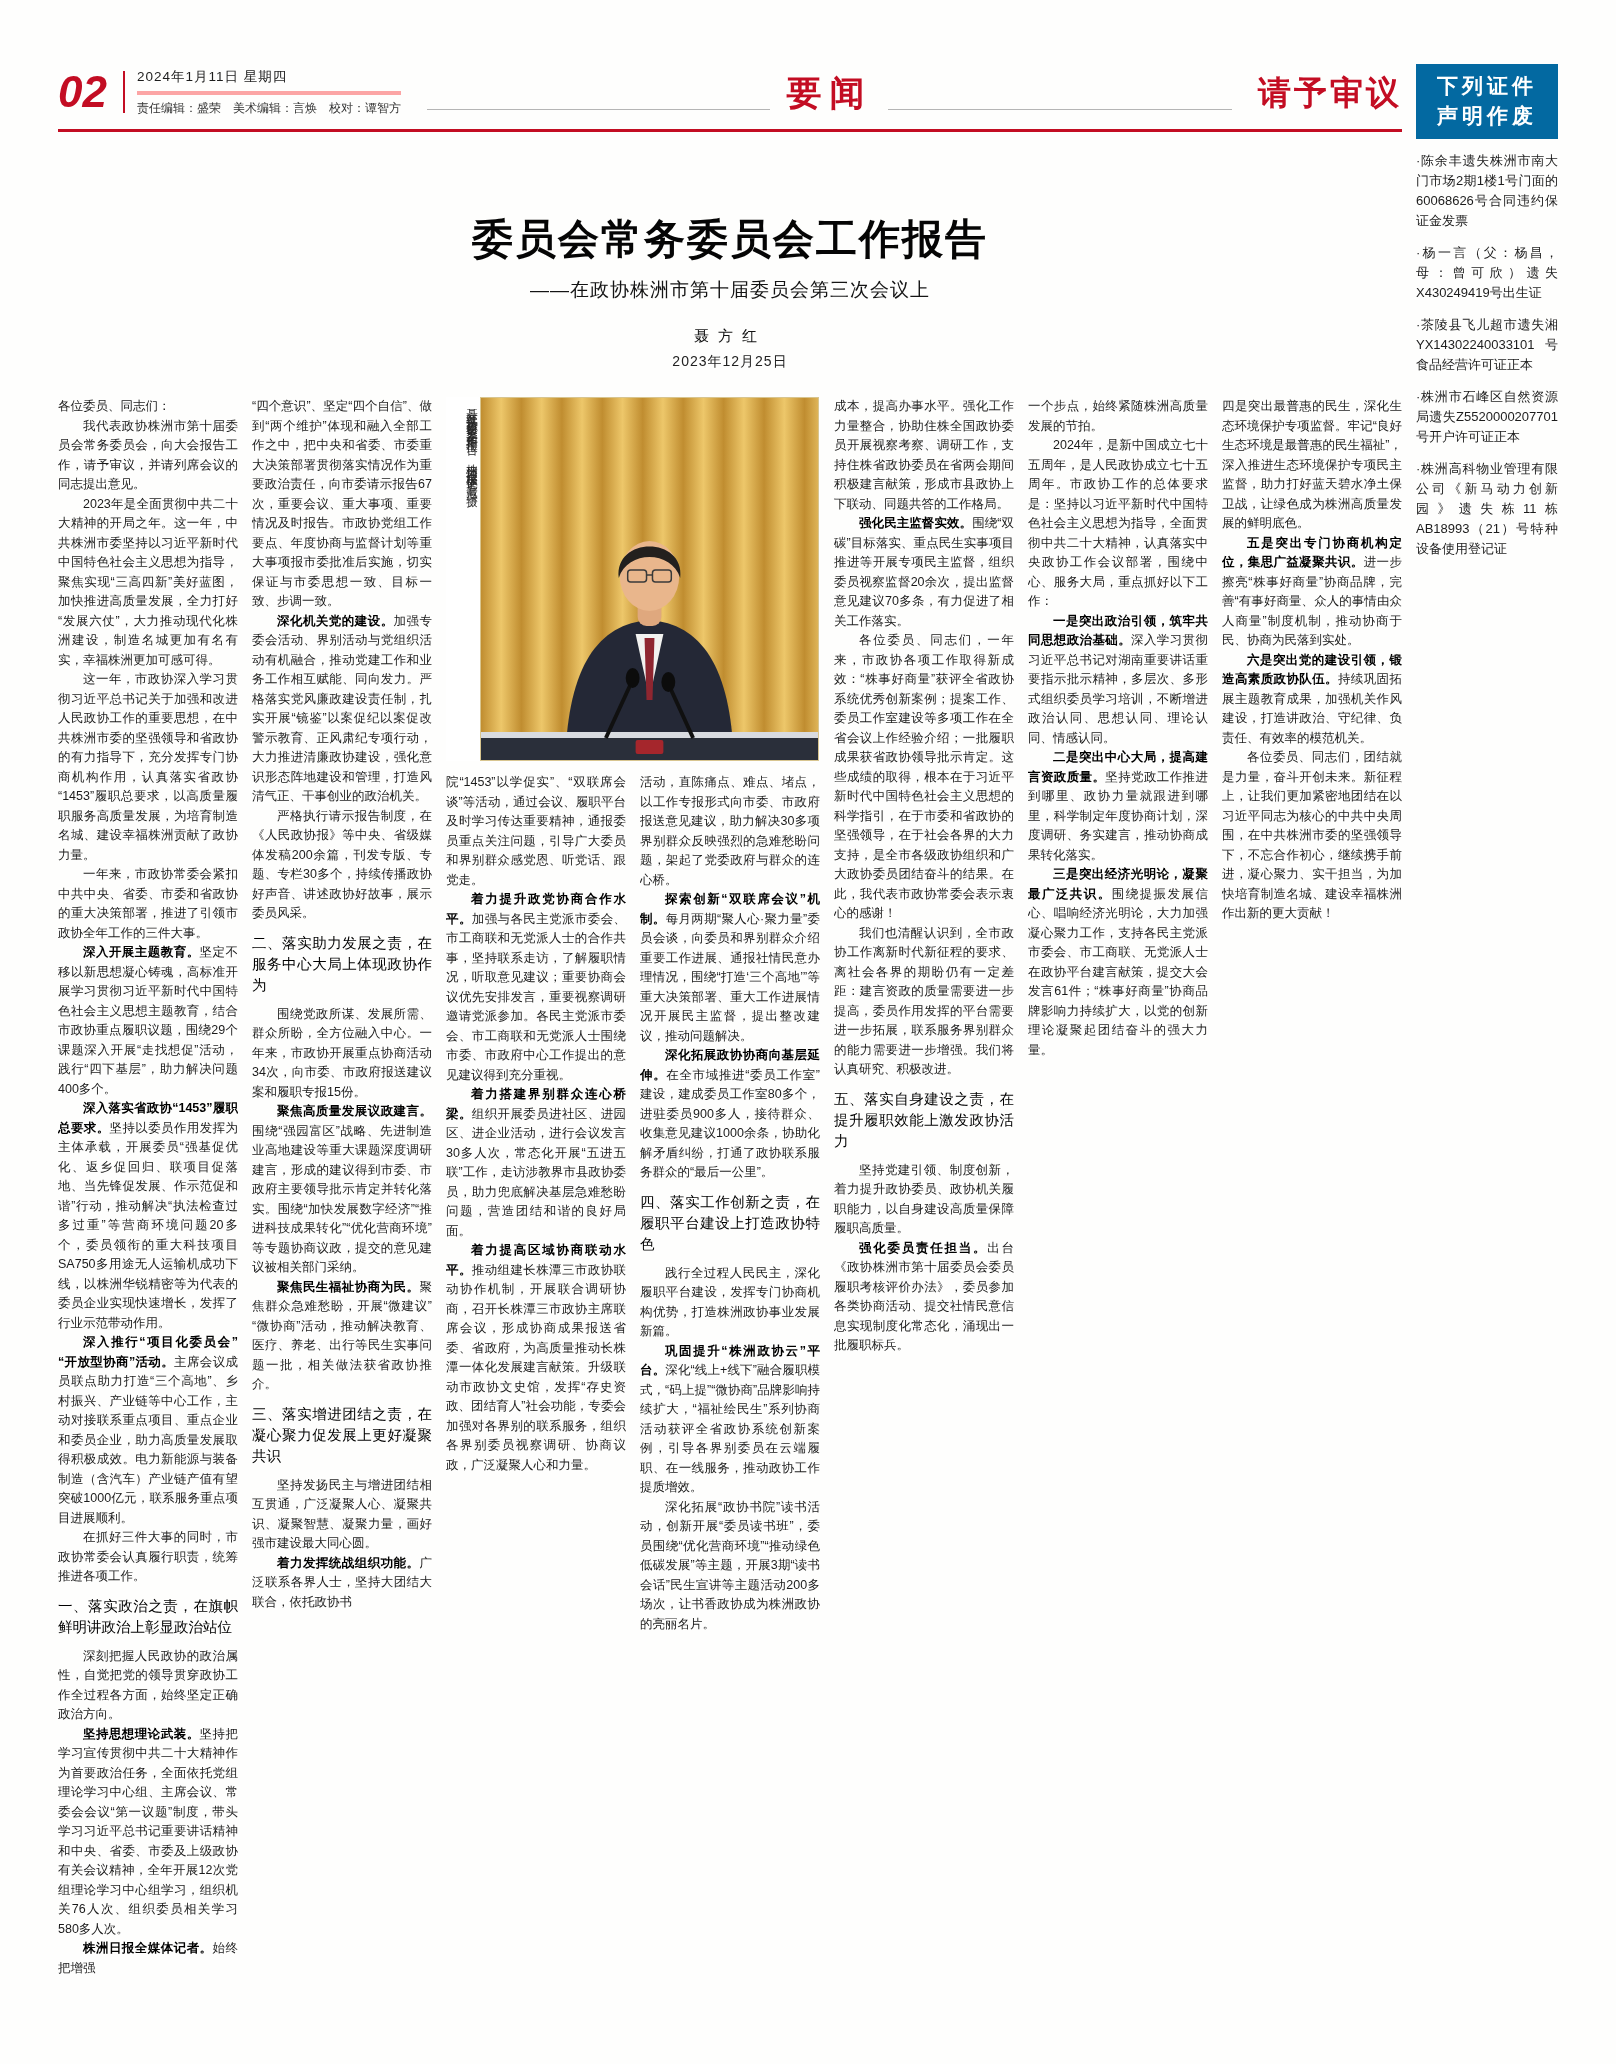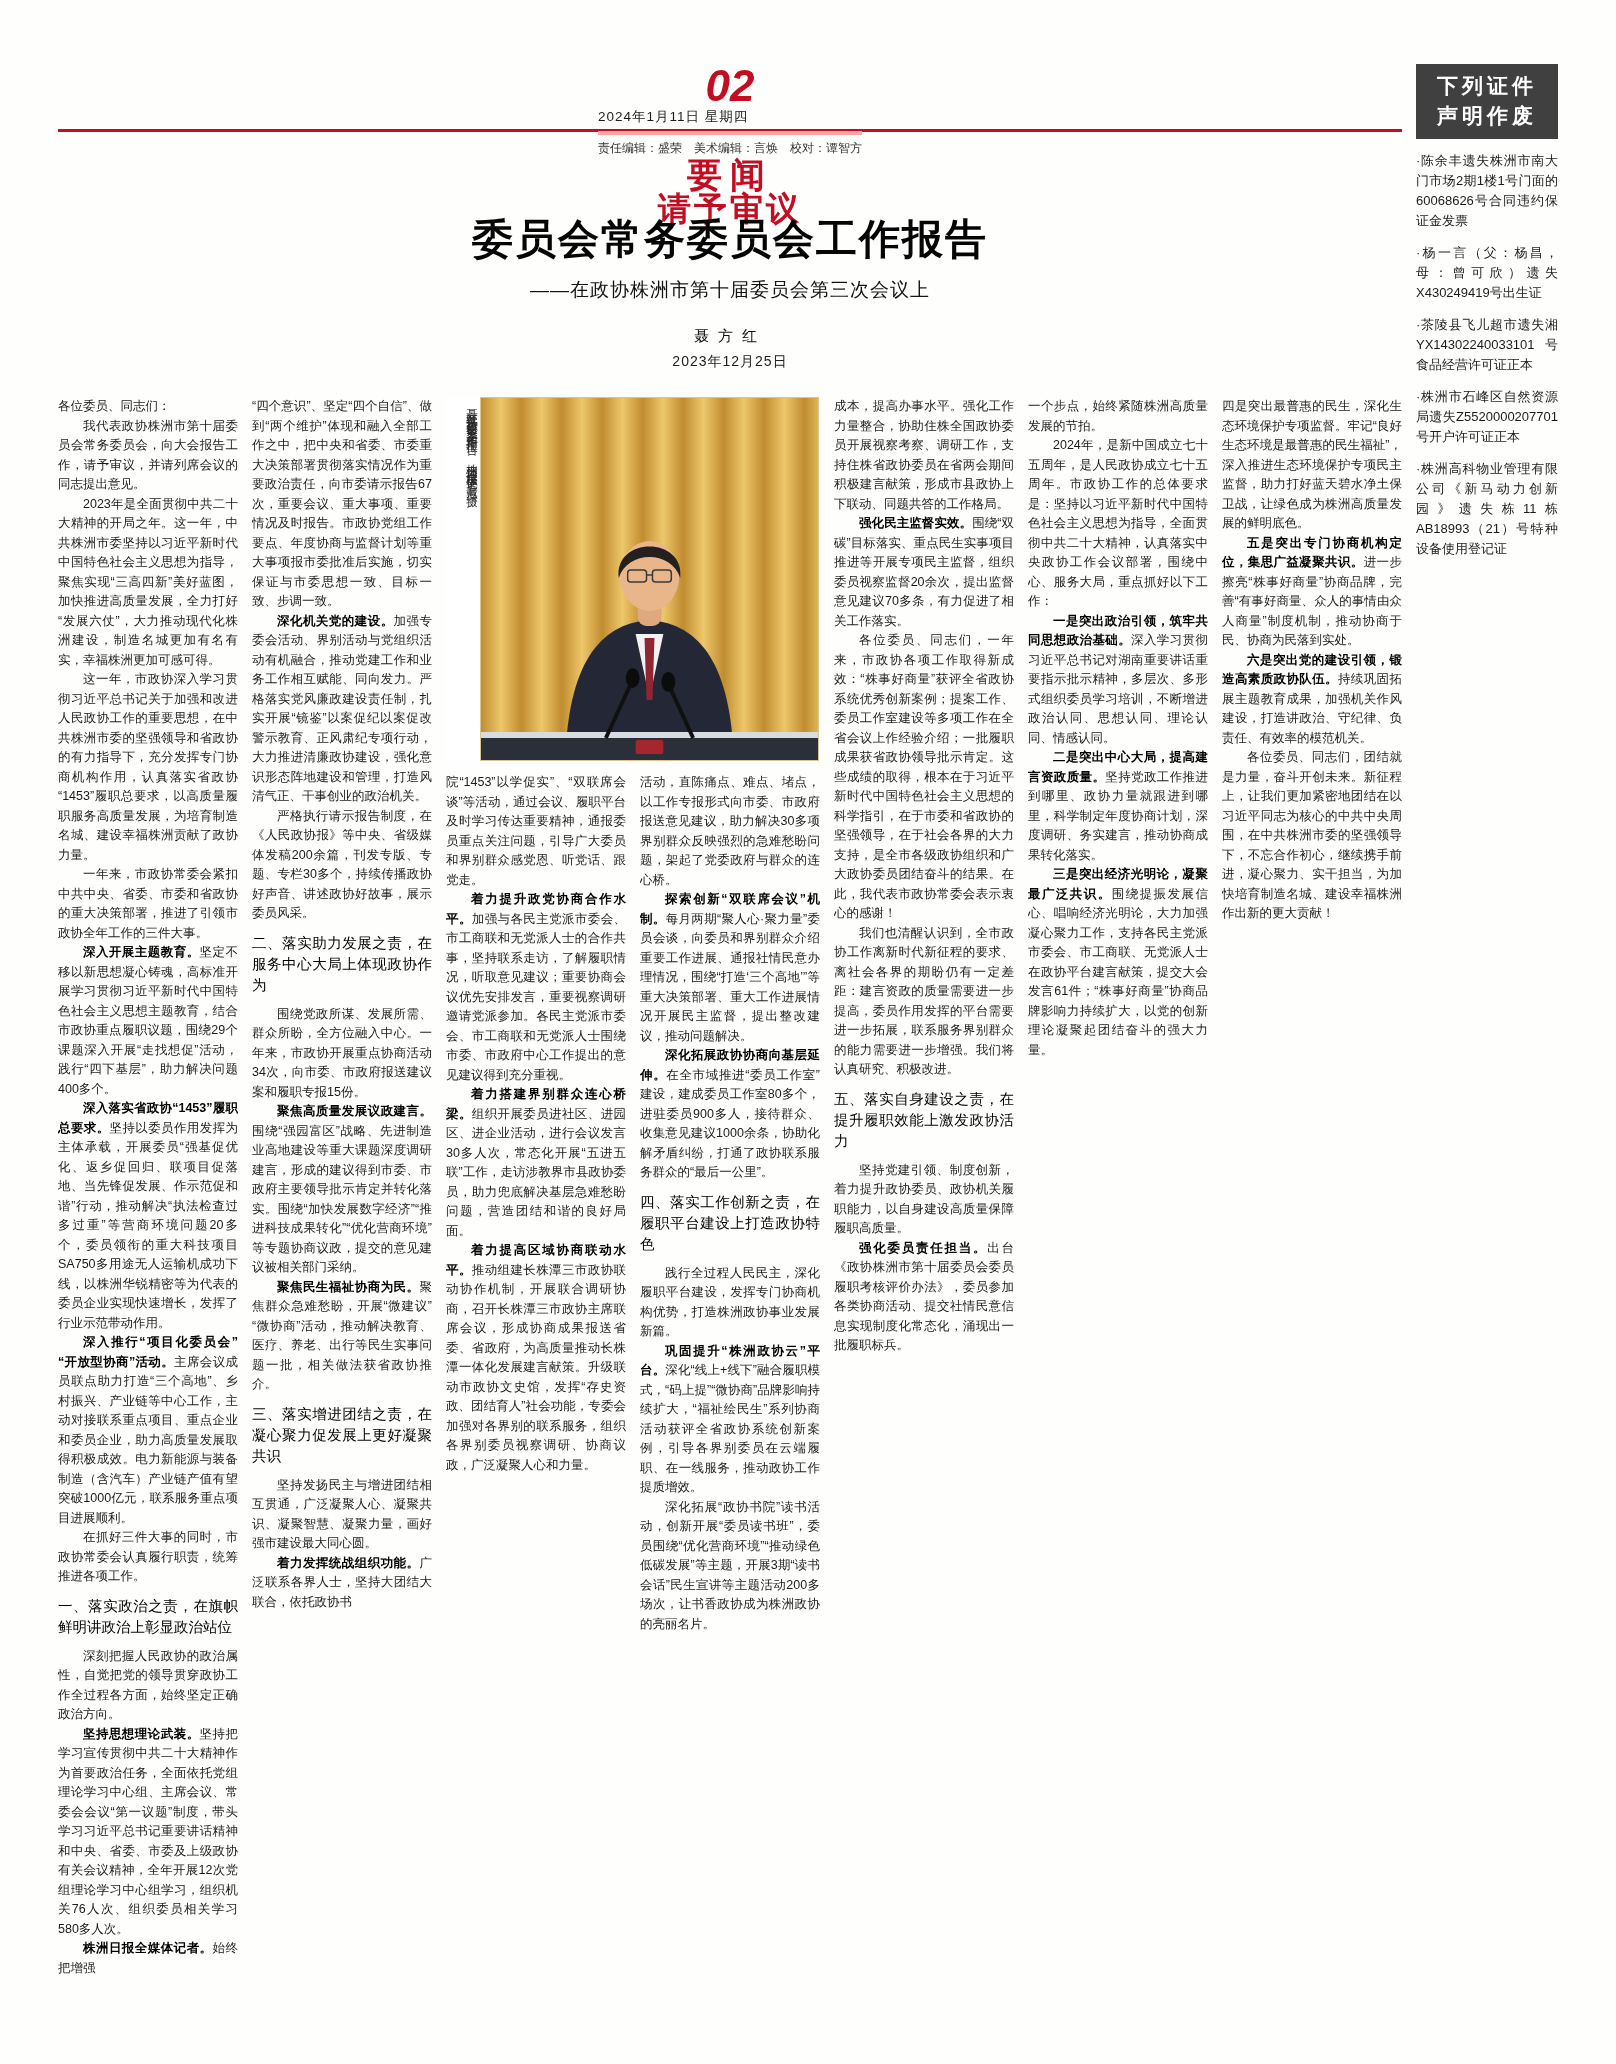--- a/index.html
+++ b/index.html
@@ -4,21 +4,21 @@
 <style>
   * { margin:0; padding:0; box-sizing:border-box; }
   html,body { background:#ffffff; }
   body { font-family:"Liberation Sans","DejaVu Sans",sans-serif; }
   .page { width:1616px; height:2064px; background:#fefefdff; margin:0 auto; padding:64px 58px 0 58px; position:relative; overflow:hidden; }
   .content { display:flex; }
   .main { width:1344px; }
   .sidebar { width:142px; margin-left:14px; }
 
   
-  header { display:flex; align-items:center; height:56px;flex-direction:column; }
+  header { display:flex; align-items:center; height:56px; }
   .page-num { color:#c30d23; font-size:44px; font-weight:bold; font-style:italic; line-height:1; }
   .h-divider { width:2px; height:42px; background:#c30d23; margin:0 12px 0 16px; }
   .date-block { font-size:13.5px; color:#1d1d1d; }
   .date-block .date { padding-bottom:5px; letter-spacing:1px; }
   .editors { border-top:4px solid #fca5a5; padding-top:5px; font-size:12px; color:#333; }
   .h-center { flex:1; display:flex; align-items:flex-end; gap:16px; padding:0 26px; }
   .hline { flex:1; height:1px; background:#b5b5b5; }
   .section-title { color:#c30d23; font-size:35px; font-weight:bold; letter-spacing:8px; line-height:1; }
   .masthead { color:#c30d23; font-size:33px; font-weight:900; letter-spacing:3px; line-height:1; }
   .red-rule { height:3px; background:#c30d23; margin-top:9px; }
@@ -40,21 +40,21 @@
   .col.under-photo { padding-top:376px; }
 
   
   .photo-wrap { position:absolute; left:388px; top:0; width:373px; height:364px; display:flex; background:#fff; }
   .caption { writing-mode:vertical-rl; font-size:11.5px; line-height:15px; color:#262626; width:34px; height:100%;
              padding:3px 1px; letter-spacing:2px; overflow:hidden; background:#fff; }
   .photo-scene { flex:1; overflow:hidden; border:1px solid #d8c58f; }
   .photo-scene svg { display:block; }
 
   
-  .sidebar-head { background:#404040; color:#fff; font-size:21px; font-weight:bold; text-align:center;
+  .sidebar-head { background:#0369a1; color:#fff; font-size:21px; font-weight:bold; text-align:center;
                   padding:7px 0; line-height:1.45; letter-spacing:4px; }
   .notices { font-size:13px; line-height:20px; color:#1c1c1c; padding-top:12px; text-align:justify; }
   .notices p { margin-bottom:12px; }
 </style>
 </head>
 <body>
 
 <div class="page">
   <div class="content">
 

